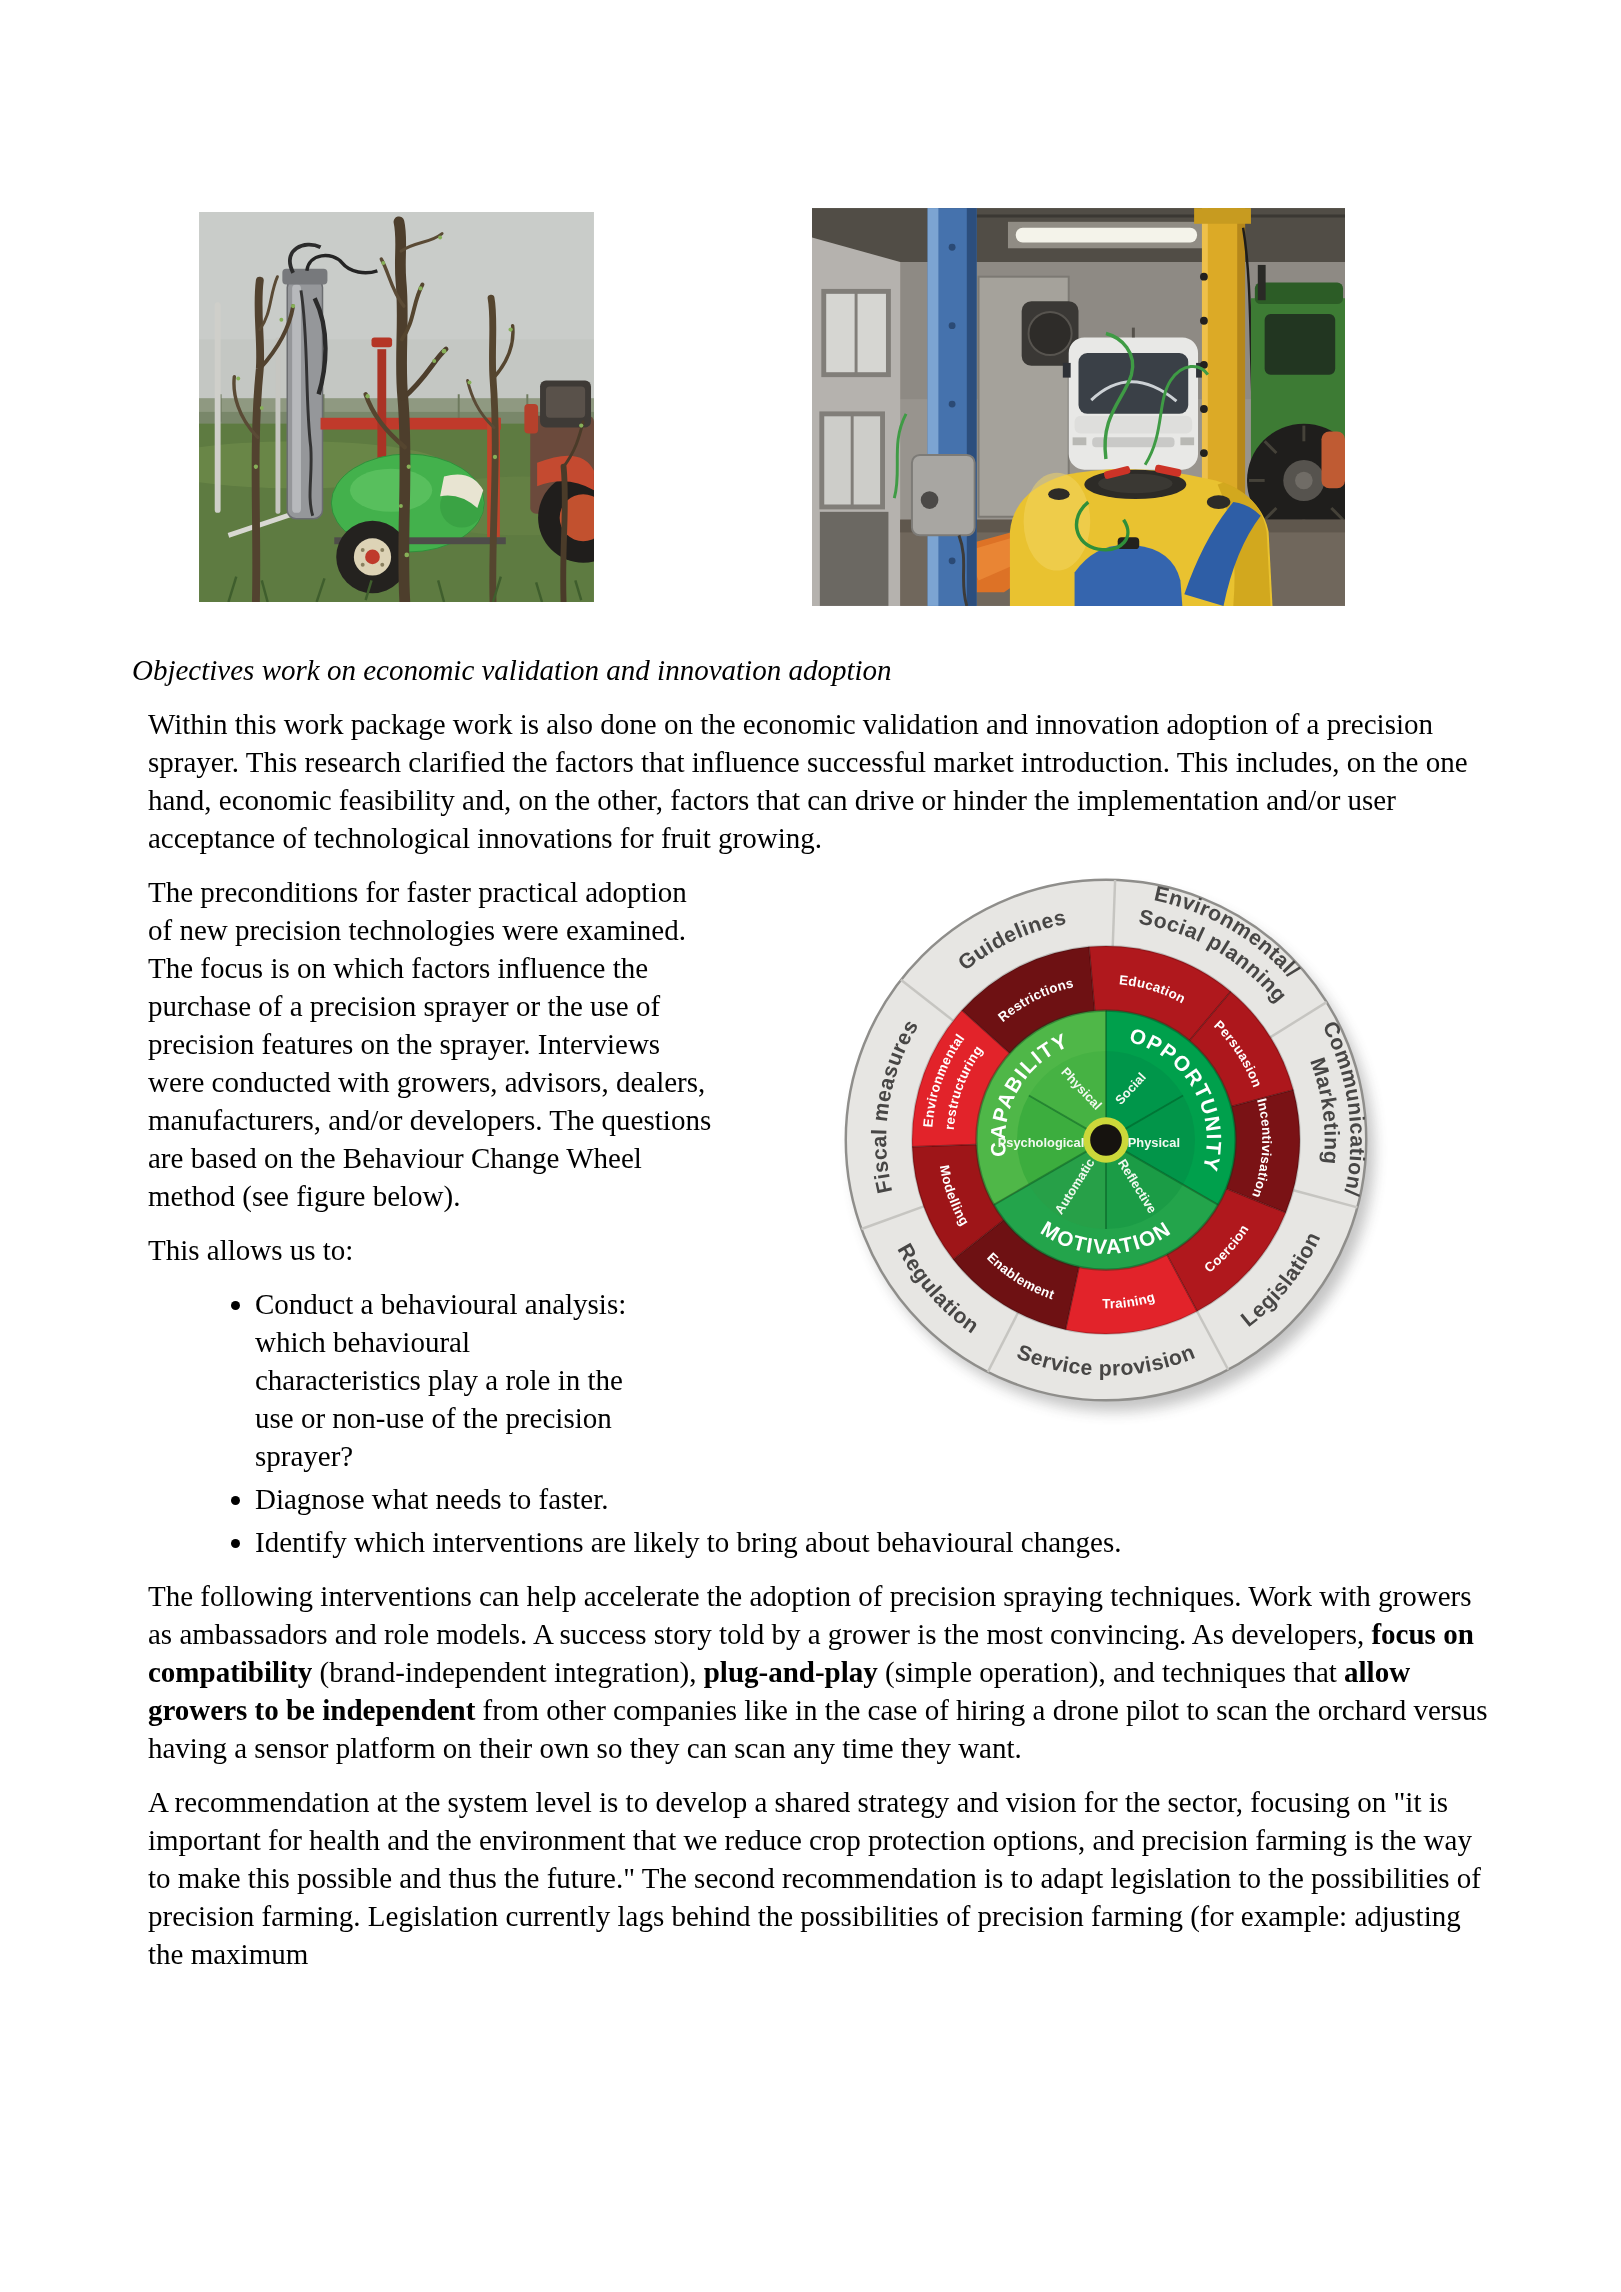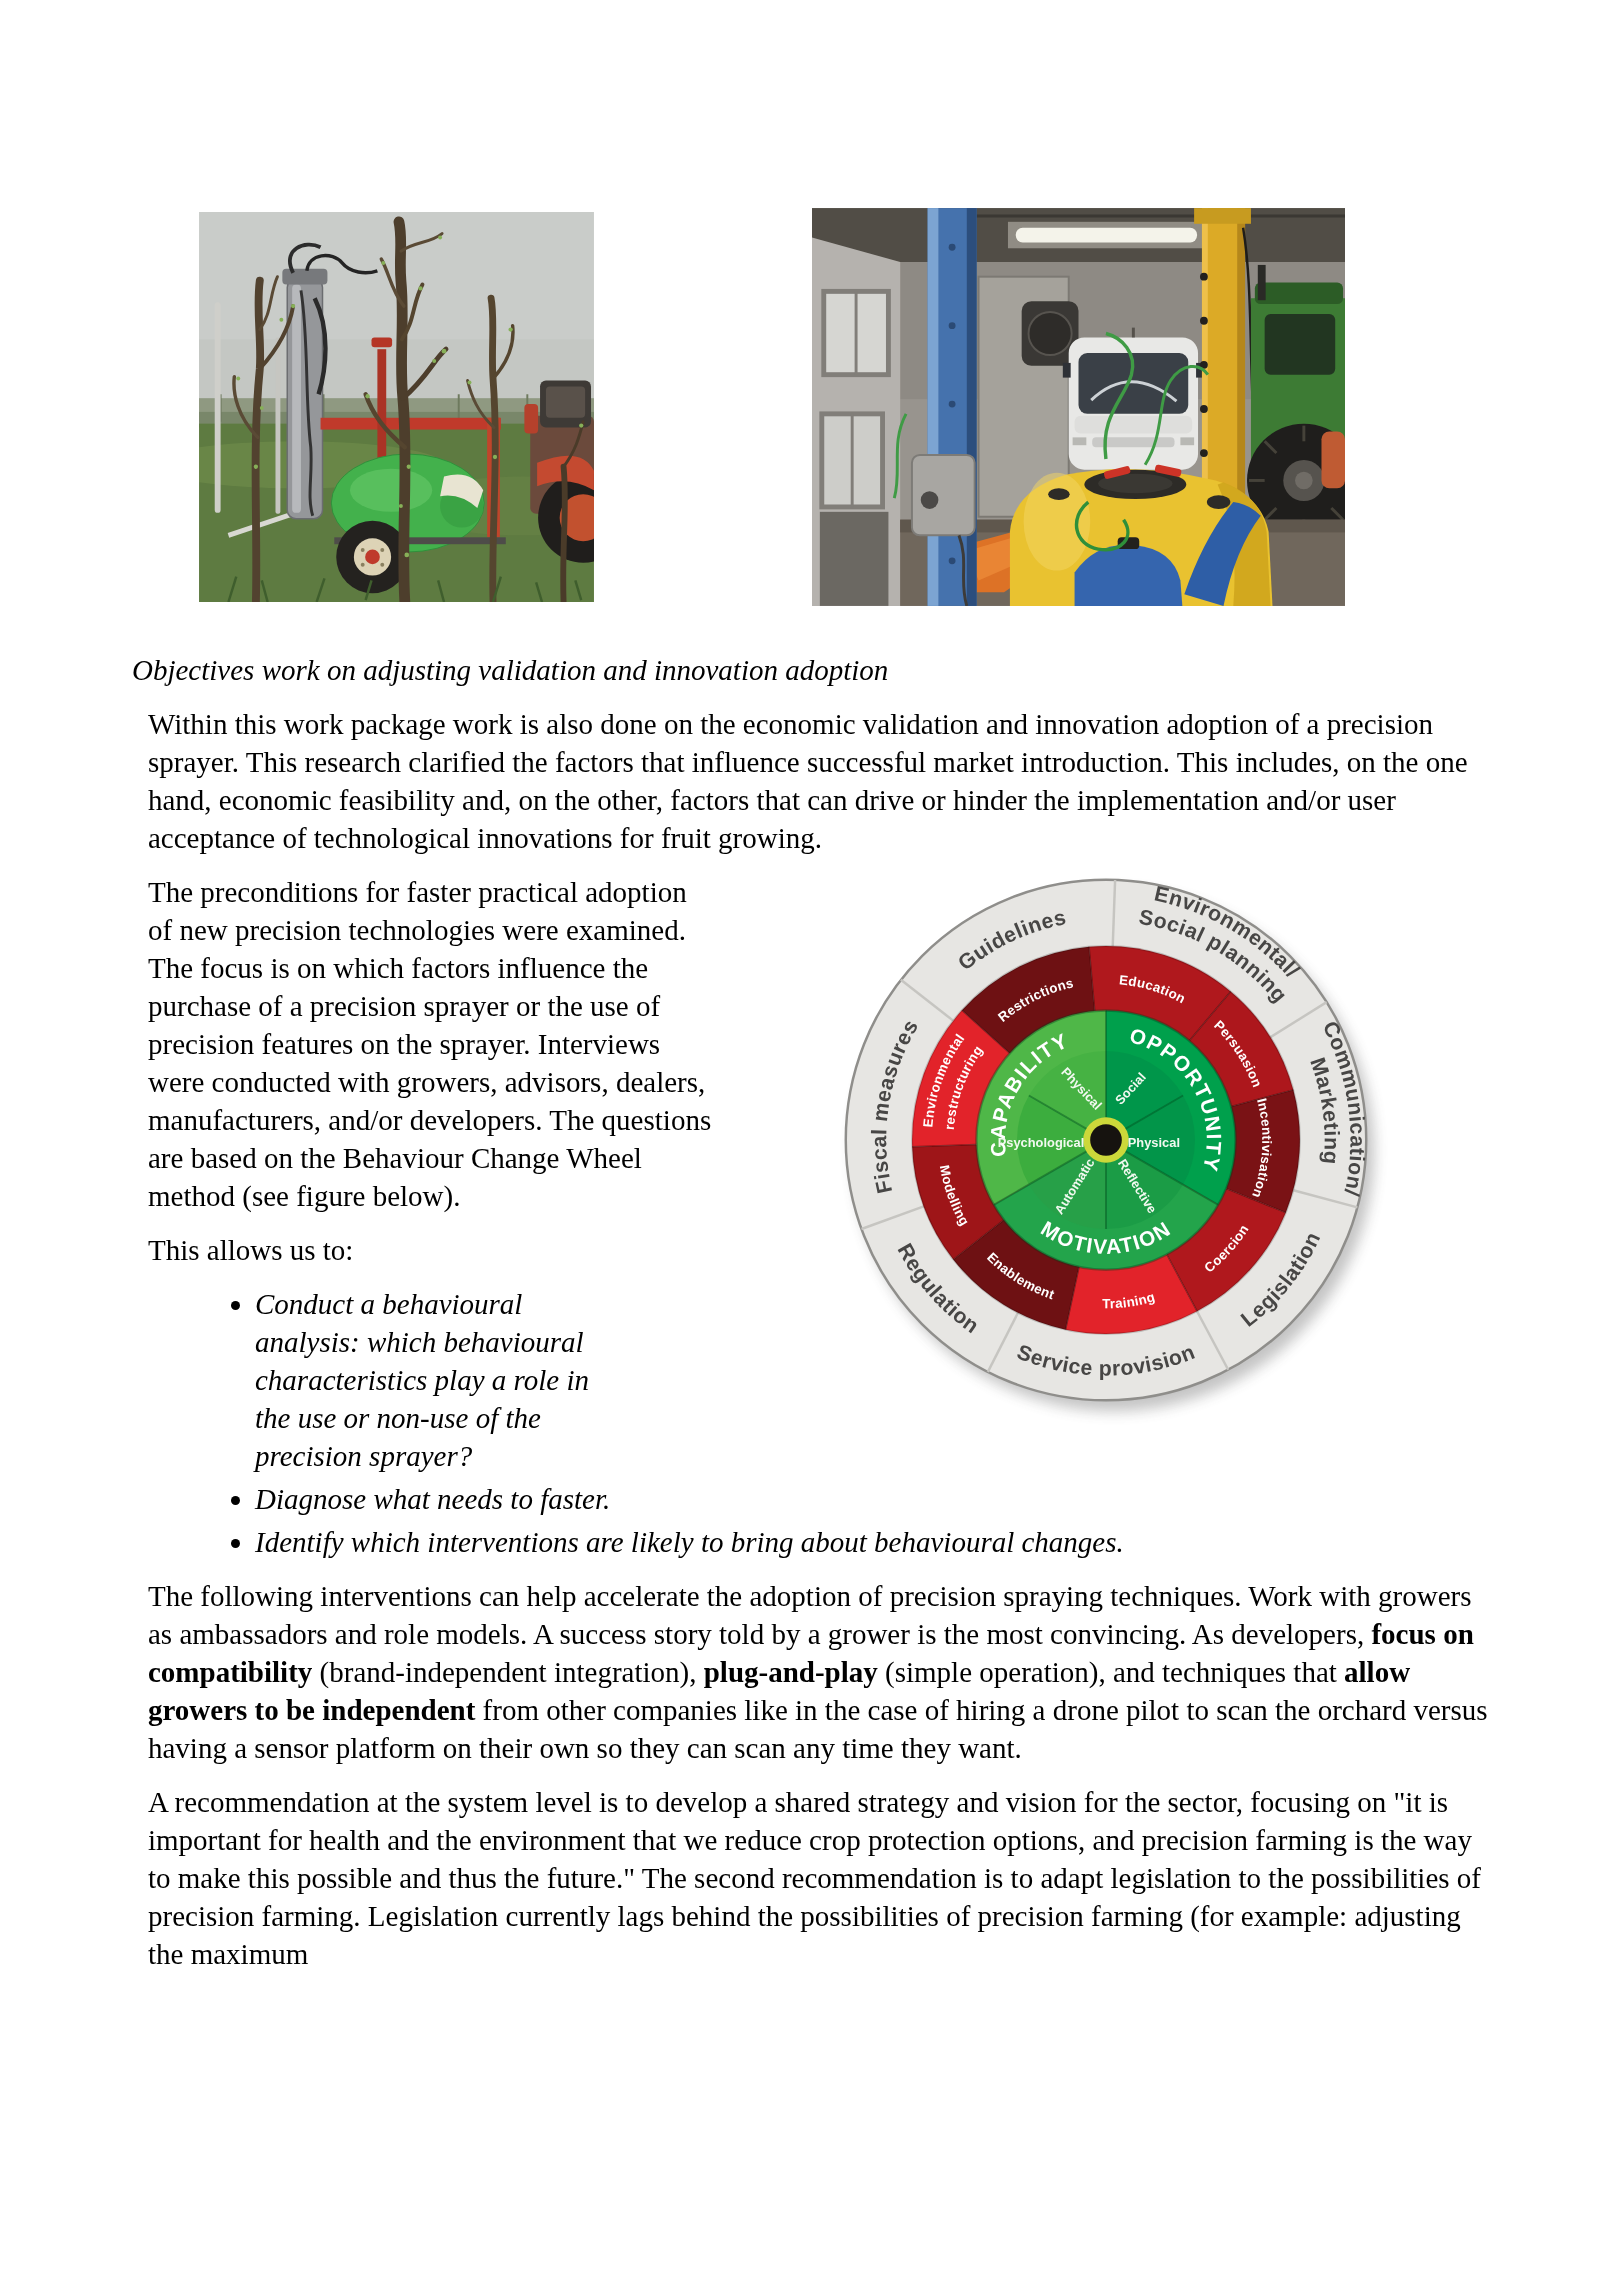--- a/index.html
+++ b/index.html
@@ -17,21 +17,21 @@
   .content h2 {
     font-size:29px; line-height:38px; font-style:italic; font-weight:normal; margin:0;
   }
   .content p { margin:16px; }
   .mt { margin-top:33px; }
   .methods-col { max-width:567px; }
   .wheel-figure {
     float:right; width:716px; margin:-24.5px 0 7.8px 0; padding:0;
   }
   .wheel-figure svg { display:block; margin-left:34px; }
-  ul.bullets { margin:11px 0 0 0; padding:0 0 0 123px;font-style:italic; }
+  ul.bullets { margin:11px 0 0 0; padding:0 0 0 123px; }
   ul.bullets li { margin:0 0 4.9px 0; line-height:38px; }
   ul.bullets li.narrow { max-width:374px; }
   .results-heading { clear:both; }
   .b { font-weight:bold; }
 
   
   .olab { font-family:"Liberation Sans", sans-serif; font-weight:bold; font-size:21.5px; fill:#474645; letter-spacing:0.5px; }
   .rlab { font-family:"Liberation Sans", sans-serif; font-weight:bold; font-size:13.5px; fill:#ffffff; letter-spacing:0.3px; }
   .glab { font-family:"Liberation Sans", sans-serif; font-weight:bold; font-size:21px; fill:#ffffff; letter-spacing:1.5px; }
   .hlab { font-family:"Liberation Sans", sans-serif; font-weight:bold; font-size:13px; fill:#f2f9f0; }
@@ -261,21 +261,21 @@
           <circle cx="143" cy="360" r="3.5" fill="#2b4a75"></circle>
         <rect x="102" y="252" width="64" height="82" rx="8" fill="#a8a6a2" stroke="#7d7b77" stroke-width="2"></rect>
         <circle cx="120" cy="298" r="9" fill="#4b4947"></circle>
         <path d="M150 334 C160 360 150 380 158 406" stroke="#3d3b38" stroke-width="3" fill="none"></path>
       </g>
     </svg>
   </div>
 
   <main class="content">
 
-    <h2>Objectives work on adjusting validation and innovation adoption</h2>
+    <h2>Objectives work on economic validation and innovation adoption</h2>
     <p>Within this work package work is also done on the economic validation and innovation adoption of a precision sprayer. This research clarified the factors that influence successful market introduction. This includes, on the one hand, economic feasibility and, on the other, factors that can drive or hinder the implementation and/or user acceptance of technological innovations for fruit growing.</p>
 
 
     <div class="methods-block">
 
       <figure class="wheel-figure">
         <svg width="564" height="588" viewBox="0 0 570 590" style="font-size:30px">
           <defs>
             <filter id="soft" x="-20%" y="-20%" width="140%" height="140%">
                 <feGaussianBlur stdDeviation="7"></feGaussianBlur>

